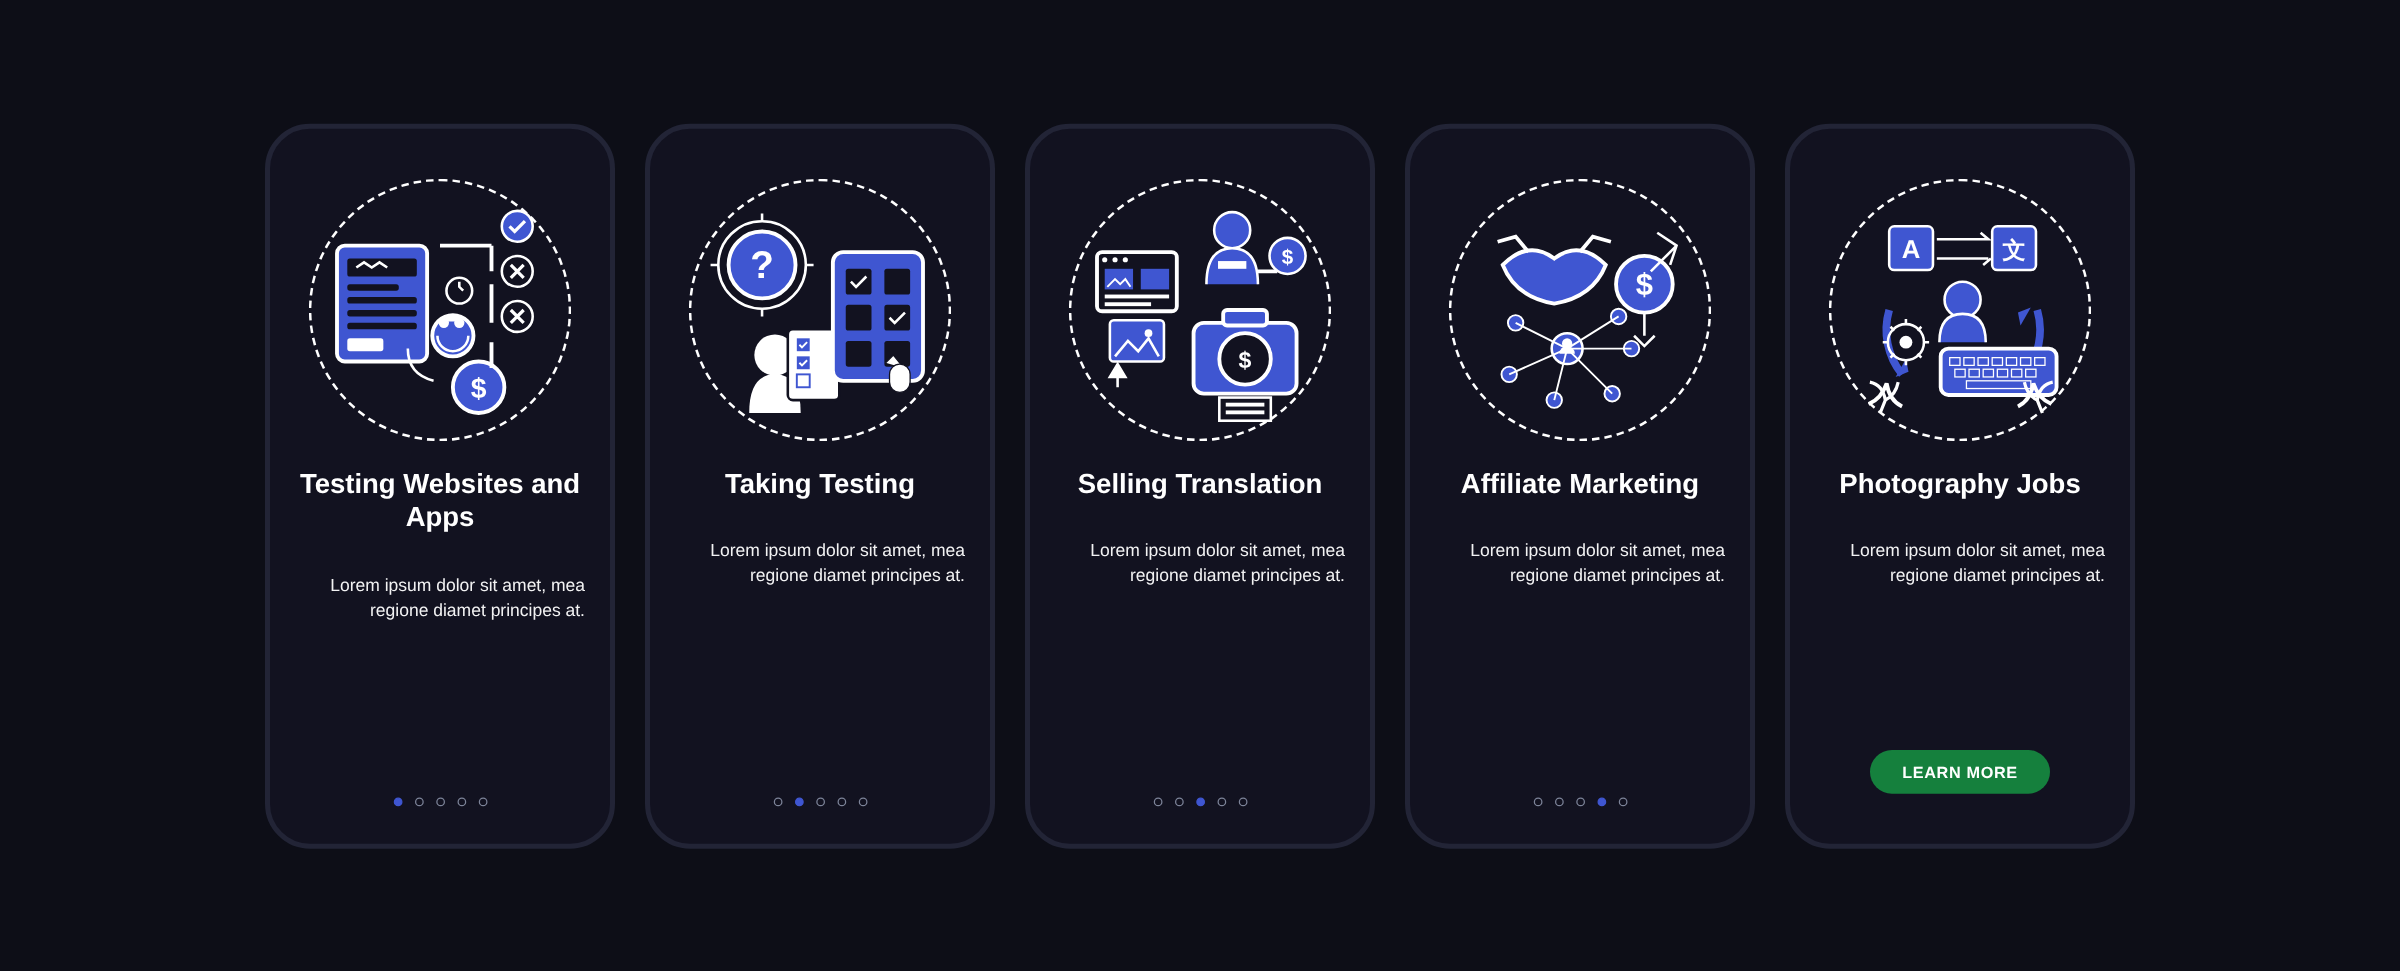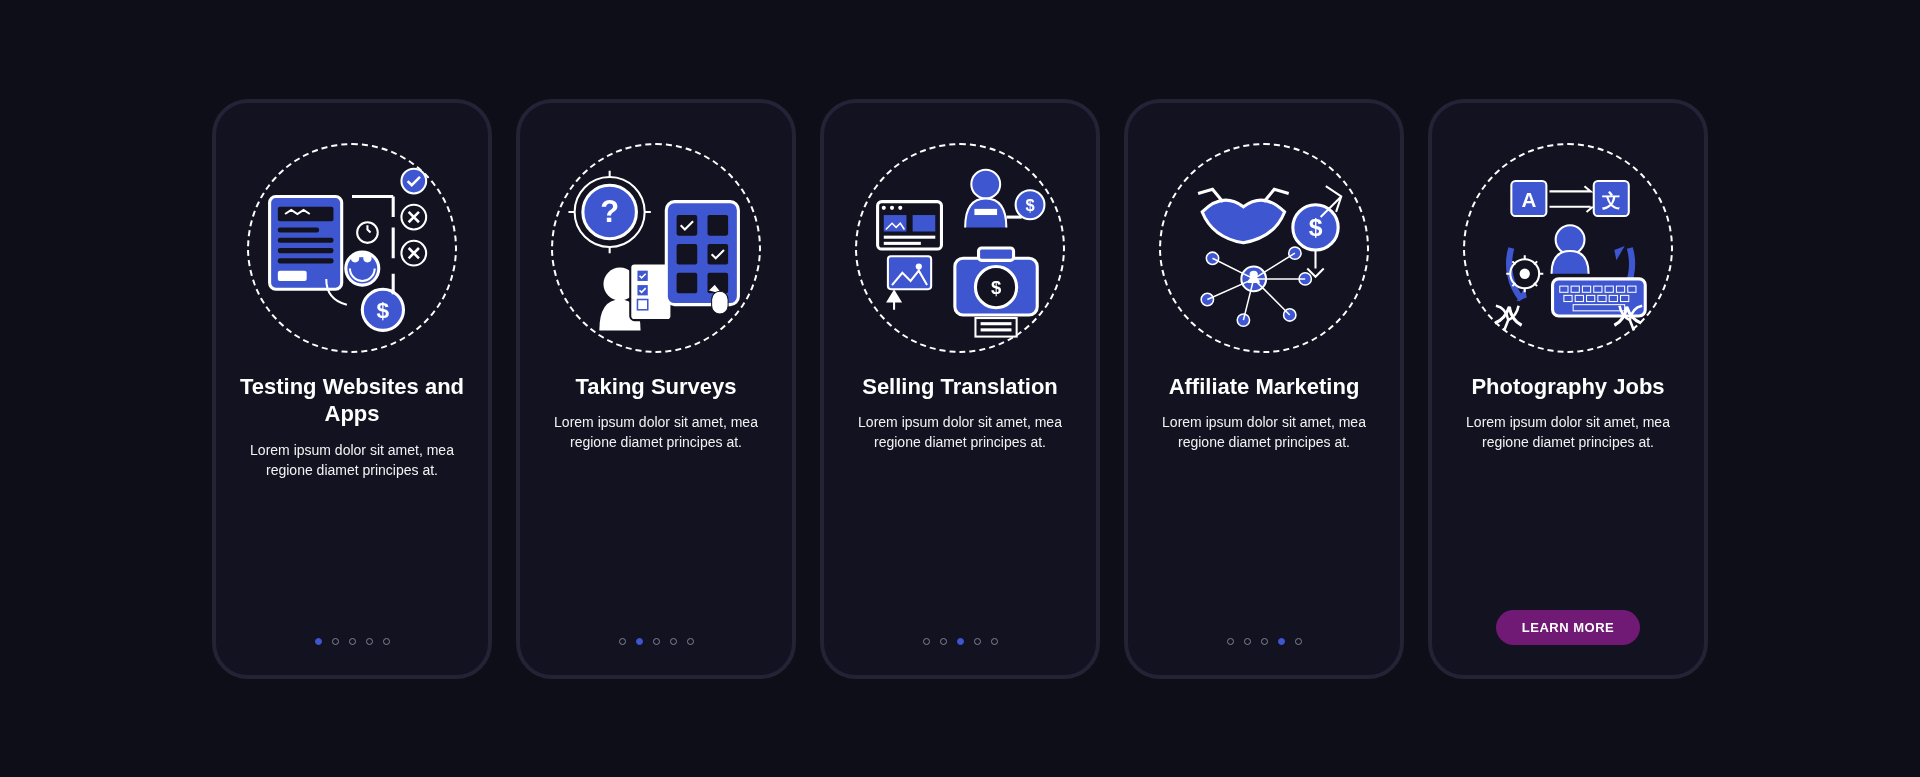--- a/index.html
+++ b/index.html
@@ -46,45 +46,46 @@
     color: #fff;
     font-weight: 700;
     font-size: 22px;
     text-align: center;
     line-height: 1.25;
     margin-bottom: 12px;
   }
   .desc {
     color: #fff;
     font-size: 14px;
-    text-align: center;
+    text-align: right;
     line-height: 1.45;
     opacity: 0.95;
+    margin-top: 18px;
   }
   .dots {
     position: absolute;
     bottom: 30px;
     display: flex;
     gap: 10px;
   }
   .dot {
     width: 7px;
     height: 7px;
     border-radius: 50%;
     border: 1.5px solid #7d8499;
     background: transparent;
   }
   .dot.active {
     background: #3f56d1;
     border-color: #3f56d1;
   }
   .cta {
     position: absolute;
-    bottom: 30px;
-    background: #701a75;
+    bottom: 40px;
+    background: #15803d;
     color: #fff;
     font-weight: 700;
     font-size: 13px;
     letter-spacing: 0.5px;
     padding: 10px 26px;
     border-radius: 20px;
     border: none;
     cursor: pointer;
   }
 </style>
@@ -153,21 +154,21 @@
       <rect x="150" y="68" width="20" height="20" fill="#121220" rx="2"></rect>
       <rect x="120" y="96" width="20" height="20" fill="#121220" rx="2"></rect>
       <rect x="150" y="96" width="20" height="20" fill="#121220" rx="2"></rect>
       <path d="M154 106 l4 4 l8 -8" stroke="#fff" stroke-width="2" fill="none"></path>
       <rect x="120" y="124" width="20" height="20" fill="#121220" rx="2"></rect>
       <rect x="150" y="124" width="20" height="20" fill="#121220" rx="2"></rect>
       <path d="M165 145 l-8 -10 l-6 6" fill="#fff" stroke="#121220" stroke-width="1"></path>
       <rect x="154" y="142" width="16" height="22" rx="8" fill="#fff" stroke="#121220" stroke-width="1"></rect>
     </svg>
   </div>
-  <div class="title">Taking Surveys</div>
+  <div class="title">Taking Testing</div>
   <div class="desc">Lorem ipsum dolor sit amet, mea regione diamet principes at.</div>
   <div class="dots">
     <span class="dot"></span>
     <span class="dot active"></span>
     <span class="dot"></span>
     <span class="dot"></span>
     <span class="dot"></span>
   </div>
 </div>
 

